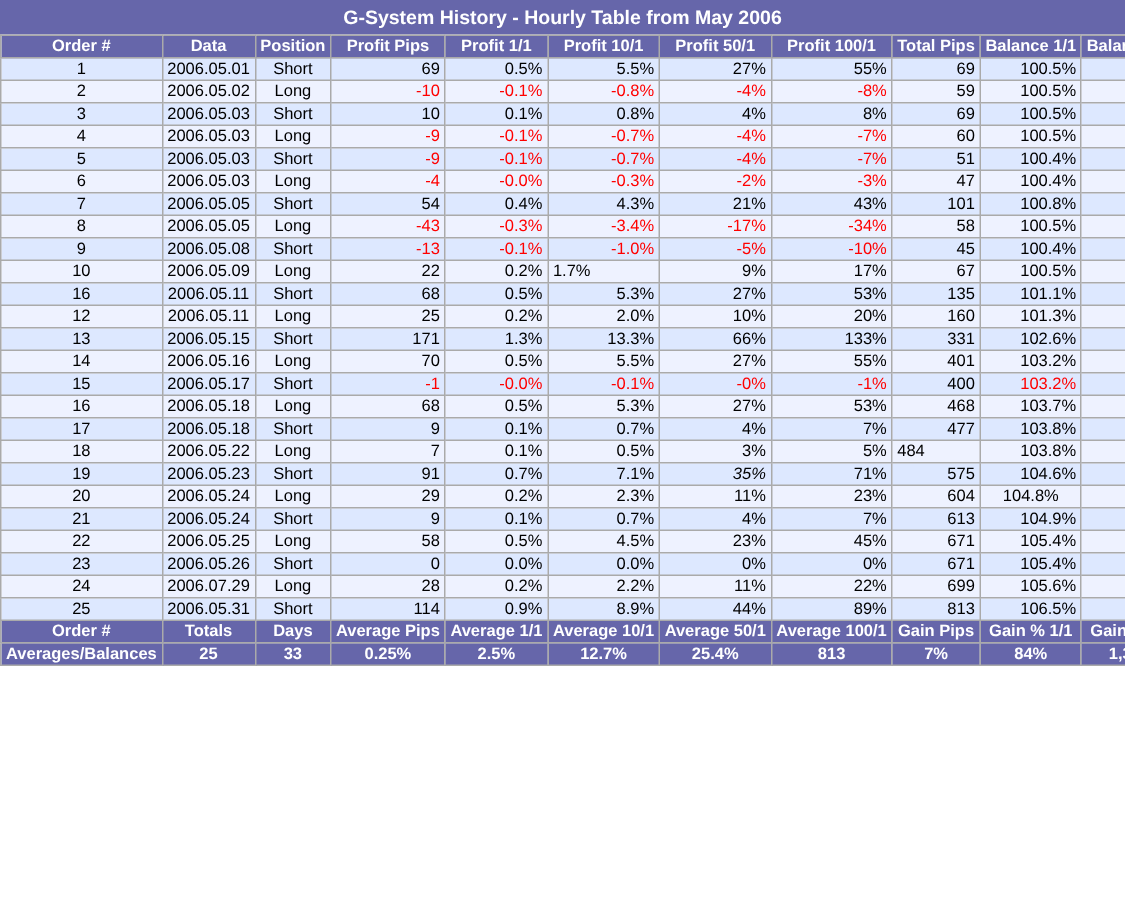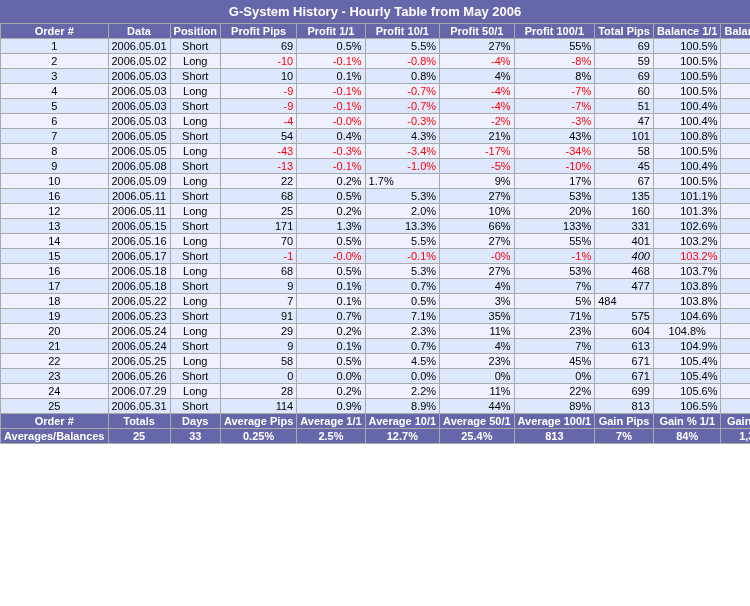--- a/index.html
+++ b/index.html
@@ -253,21 +253,21 @@
       </tr>
       <tr class="even">
         <td style="text-align: center;">15</td>
         <td style="text-align: center;">2006.05.17</td>
         <td style="text-align: center;">Short</td>
         <td style="text-align: right; color: red;">-1</td>
         <td style="text-align: right; color: red;">-0.0%</td>
         <td style="text-align: right; color: red;">-0.1%</td>
         <td style="text-align: right; color: red;">-0%</td>
         <td style="text-align: right; color: red;">-1%</td>
-        <td style="text-align: right; font-style: italic;">400</td>
+        <td style="text-align: right;">400</td>
         <td style="text-align: right; color: red;">103.2%</td>
         <td style="text-align: right; color: red;">134.7%</td>
       </tr>
       <tr class="odd">
         <td style="text-align: center;">16</td>
         <td style="text-align: center;">2006.05.18</td>
         <td style="text-align: center;">Long</td>
         <td style="text-align: right;">68</td>
         <td style="text-align: right;">0.5%</td>
         <td style="text-align: right;">5.3%</td>
@@ -303,21 +303,21 @@
         <td style="text-align: right;">103.8%</td>
         <td style="text-align: right;">143.7%</td>
       </tr>
       <tr class="even">
         <td style="text-align: center;">19</td>
         <td style="text-align: center;">2006.05.23</td>
         <td style="text-align: center;">Short</td>
         <td style="text-align: right;">91</td>
         <td style="text-align: right;">0.7%</td>
         <td style="text-align: right;">7.1%</td>
-        <td style="text-align: right;">35%</td>
+        <td style="text-align: right; font-style: italic;">35%</td>
         <td style="text-align: right;">71%</td>
         <td style="text-align: right;">575</td>
         <td style="text-align: right;">104.6%</td>
         <td style="text-align: right;">153.9%</td>
       </tr>
       <tr class="odd">
         <td style="text-align: center;">20</td>
         <td style="text-align: center;">2006.05.24</td>
         <td style="text-align: center;">Long</td>
         <td style="text-align: right;">29</td>

